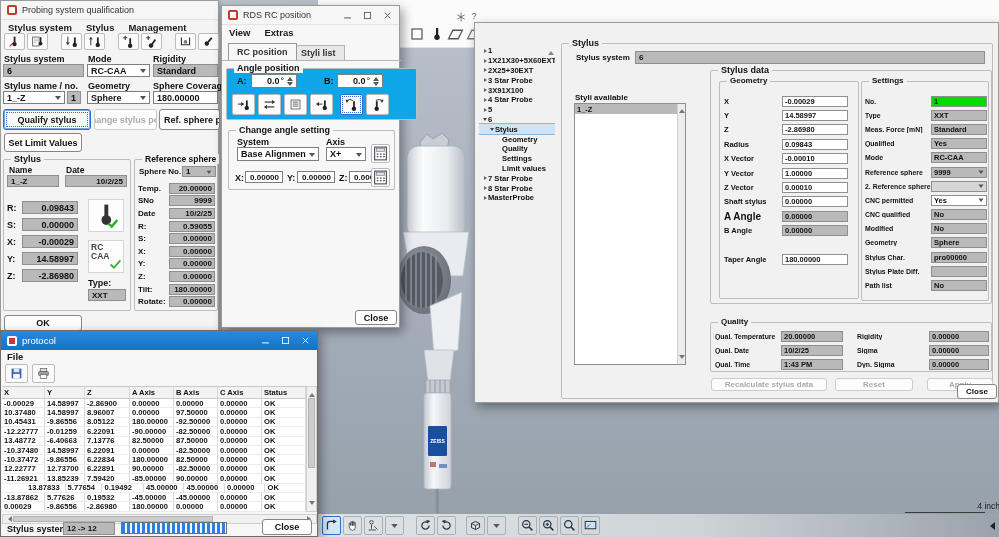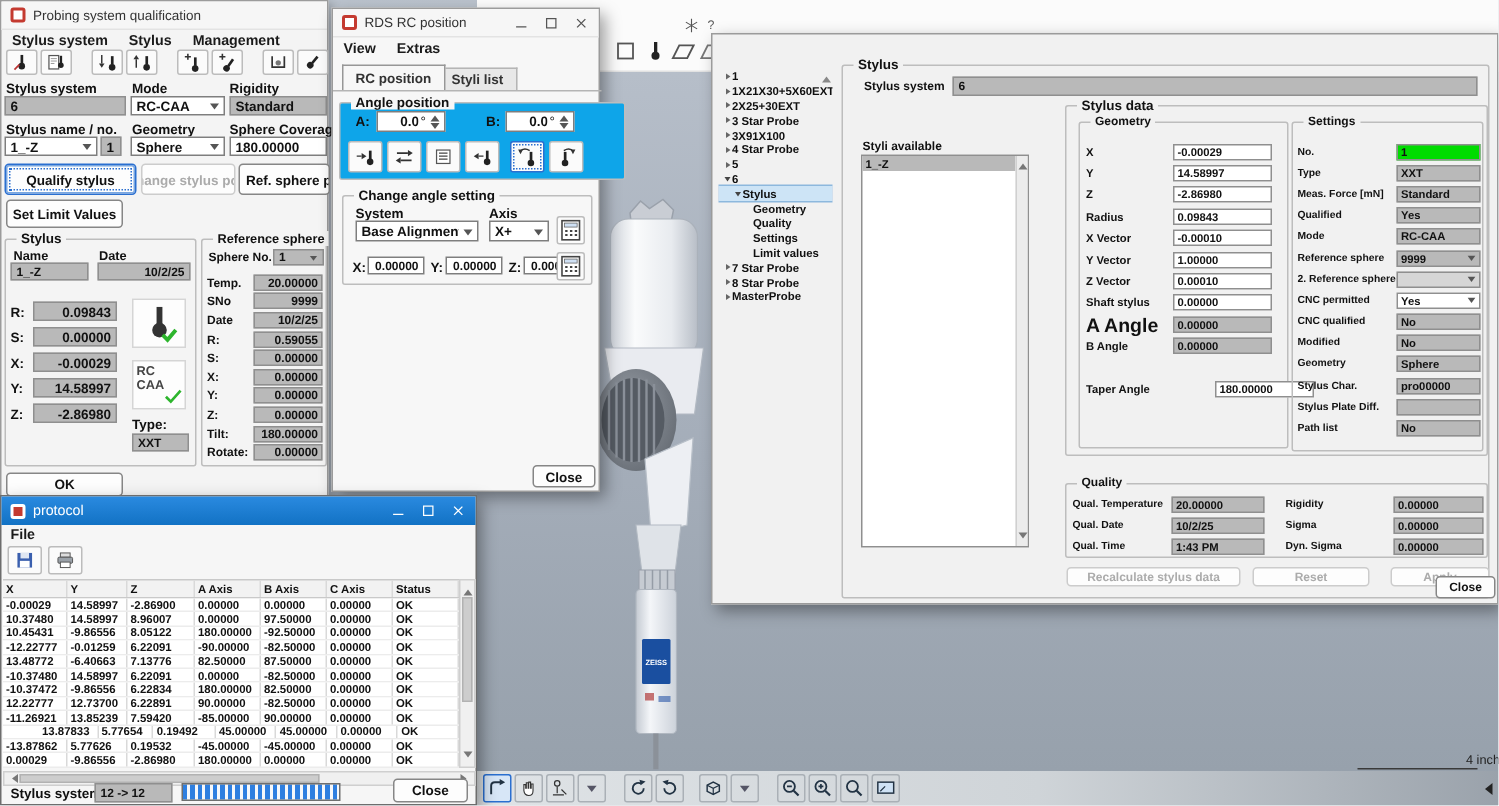--- a/index.html
+++ b/index.html
@@ -869,32 +869,32 @@
                   <span class="fv">0.00010</span>
                 </span>
               </div>
               <div class="mgrow" style="height: 14.4px;">
                 <span class="rl" style="width: 58px; font-size: 7.5px;">Shaft stylus</span>
                 <span class="fld2" style="width: 66px;">
                   <span class="fv">0.00000</span>
                 </span>
               </div>
               <div class="mgrow" style="height: 14.4px;">
-                <span class="rl" style="width: 58px; font-size: 13px;">A Angle</span>
+                <span class="rl" style="width: 58px; font-size: 10px;">A Angle</span>
                 <span class="fld2 g" style="width: 66px;">
                   <span class="fv">0.00000</span>
                 </span>
               </div>
               <div class="mgrow" style="height: 14.4px;">
                 <span class="rl" style="width: 58px; font-size: 7.5px;">B Angle</span>
                 <span class="fld2 g" style="width: 66px;">
                   <span class="fv">0.00000</span>
                 </span>
               </div>
-              <div class="mgrow" style="height: 14.4px; margin-top: 14px; gap: 28px;">
+              <div class="mgrow" style="height: 14.4px; margin-top: 14px;">
                 <span class="rl" style="width: 58px; font-size: 7.5px;">Taper Angle</span>
                 <span class="fld2" style="width: 66px;">
                   <span class="fv">180.00000</span>
                 </span>
               </div>
             </div>
         </div>
         <div class="grp bg2" style="left:150px;top:10px;width:128px;height:220px">
           <span class="gt" style="background:#f1f1f1;font-size:8px">Settings</span>
           <div id="m-set-rows" class="abs" style="left:3px;top:12px">

